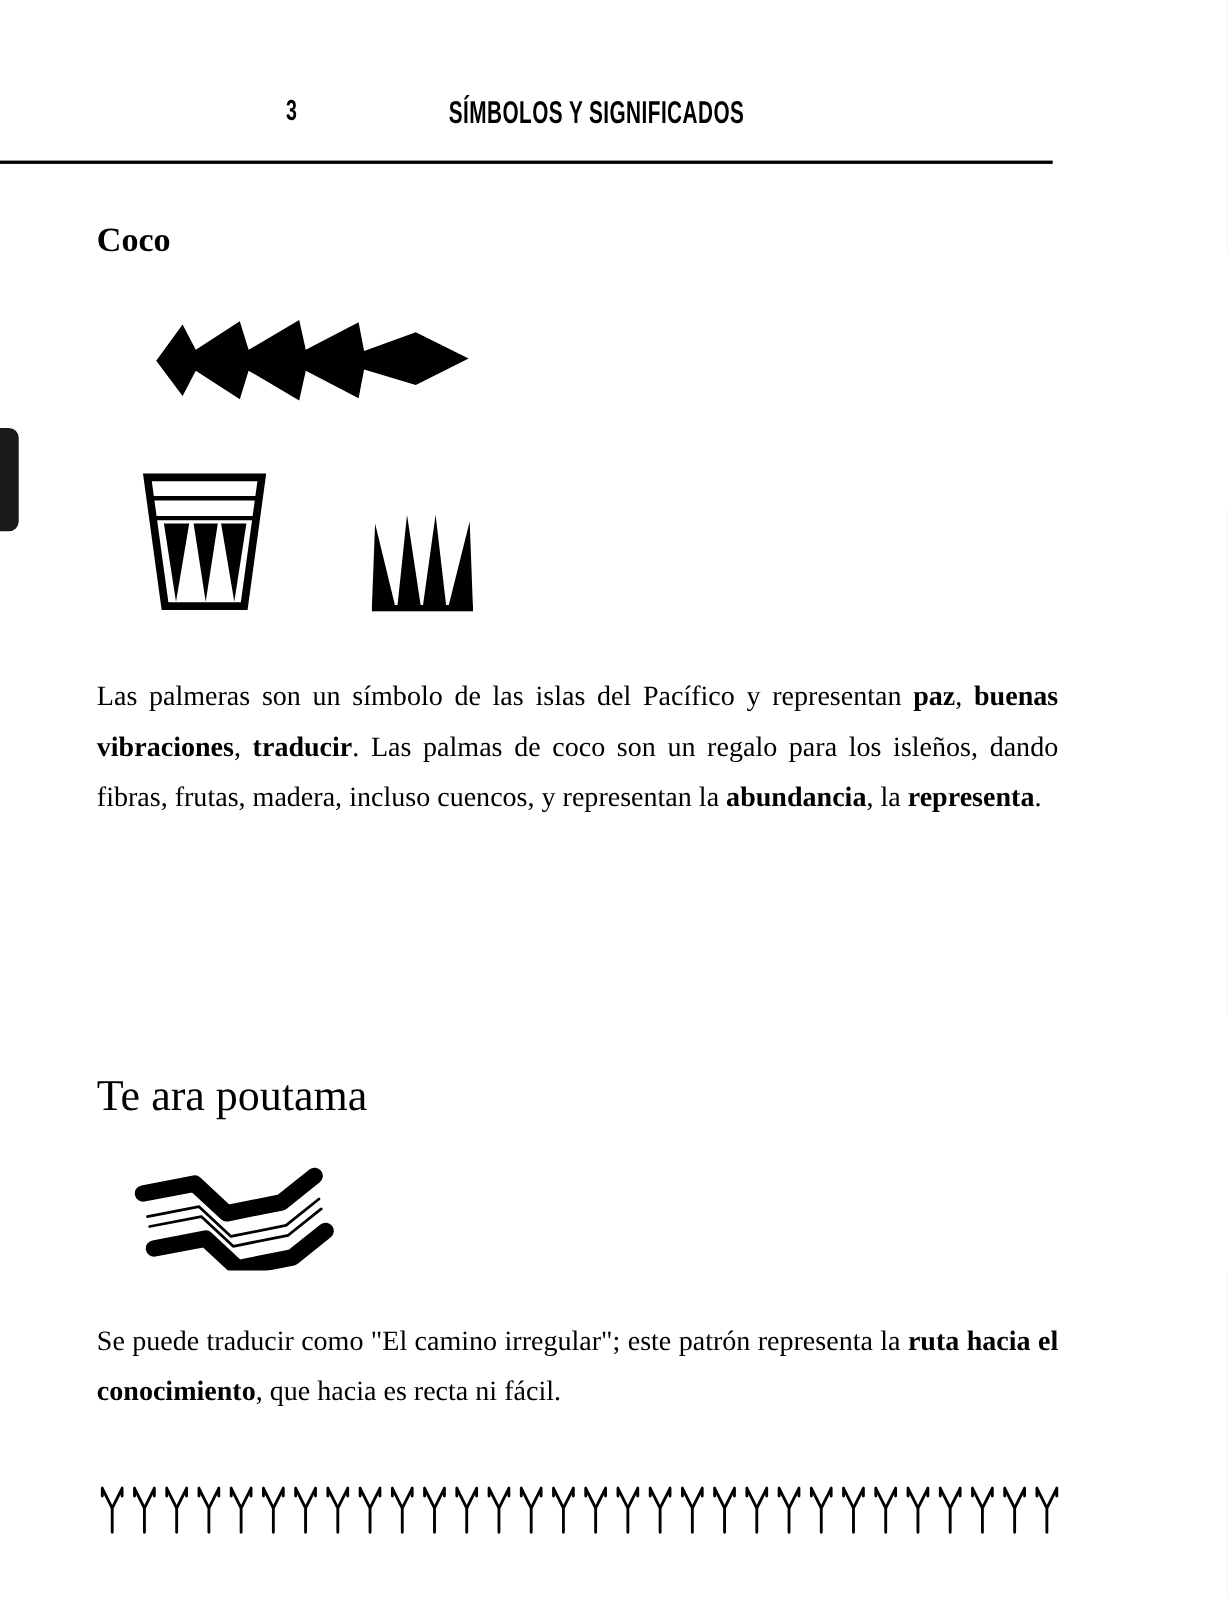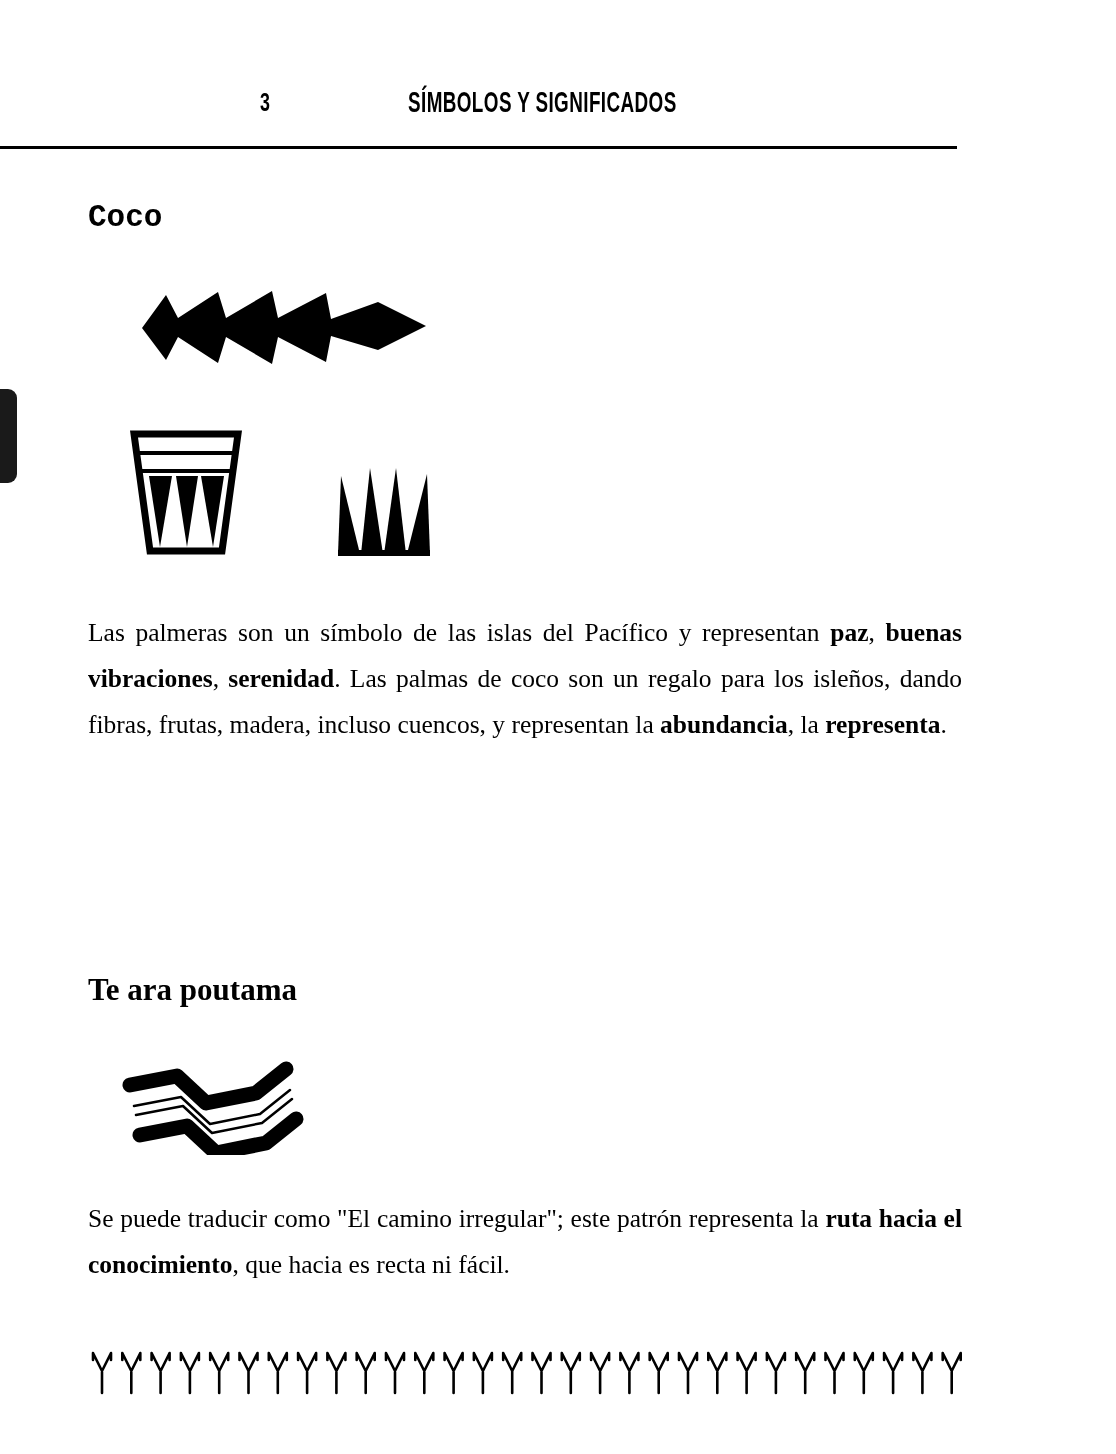--- a/index.html
+++ b/index.html
@@ -41,32 +41,32 @@
   .header-rule {
     position:absolute; left:0; top:146px; width:957px; height:3px; background:#000;
   }
   .edge-tab {
     position:absolute; left:0; top:389px; width:17px; height:94px;
     background:#1a1a1a; border-radius:0 9px 9px 0;
   }
   
   .h-coco {
     position:absolute; left:88px; top:200px;
-    font-size:31px; font-weight:bold;font-family:Liberation Mono, monospace;
+    font-size:31px; font-weight:bold;
   }
   .h-mas {
     position:absolute; left:88px; top:860px;
     font-size:45px; font-weight:normal;
     text-decoration:underline;
     text-underline-offset:9px;
     text-decoration-thickness:2.5px;
   }
   .h-teara {
     position:absolute; left:88px; top:972px;
-    font-size:31px; font-weight:bold;
+    font-size:40px; font-weight:normal;
   }
   
   .sym-palm-leaf { position:absolute; left:138px; top:288px; }
   .sym-cup       { position:absolute; left:130px; top:430px; }
   .sym-crown     { position:absolute; left:338px; top:466px; }
   .sym-zigzag    { position:absolute; left:122px; top:1055px; }
   
   .para {
     position:absolute; left:88px; width:874px;
     font-size:25.5px; line-height:46px;
@@ -106,21 +106,21 @@
   </svg>
 
   <svg class="sym-crown" width="92" height="90" viewBox="0 0 92 90" xmlns="http://www.w3.org/2000/svg">
     <path fill="#000" d="M0,88 L22,88 L3,10 Z"></path>
     <path fill="#000" d="M23,88 L45,88 L32,2 Z"></path>
     <path fill="#000" d="M46,88 L68,88 L58,2 Z"></path>
     <path fill="#000" d="M69,88 L92,88 L89,8 Z"></path>
     <rect x="0" y="84" width="92" height="6" fill="#000"></rect>
   </svg>
 
-  <p class="para para1"><span>Las palmeras son un símbolo de las islas del Pacífico y representan </span><b>paz</b><span>, </span><b>buenas vibraciones</b><span>, </span><b>serenidad</b><span>. Las palmas de coco son un regalo para los isleños, dando fibras, frutas, madera, incluso cuencos, y representan la </span><b>abundancia</b><span>, la </span><b>representa</b><span>.</span></p>
+  <p class="para para1"><span>Las palmeras son un símbolo de las islas del Pacífico y representan </span><b>paz</b><span>, </span><b>buenas vibraciones</b><span>, </span><b>traducir</b><span>. Las palmas de coco son un regalo para los isleños, dando fibras, frutas, madera, incluso cuencos, y representan la </span><b>abundancia</b><span>, la </span><b>representa</b><span>.</span></p>
 
 
   <h2 class="h-teara">Te ara poutama</h2>
 
   <svg class="sym-zigzag" width="198" height="100" viewBox="0 0 198 100" xmlns="http://www.w3.org/2000/svg">
     <polyline points="8,30 55,21 84,48 134,38 164,14" fill="none" stroke="#000" stroke-width="15" stroke-linecap="round" stroke-linejoin="round"></polyline>
     <polyline points="12,51 59,42 88,69 138,59 168,35" fill="none" stroke="#000" stroke-width="2.5" stroke-linecap="round" stroke-linejoin="round"></polyline>
     <polyline points="14,60 61,51 90,78 140,68 170,44" fill="none" stroke="#000" stroke-width="2.5" stroke-linecap="round" stroke-linejoin="round"></polyline>
     <polyline points="18,80 65,71 94,98 144,88 174,64" fill="none" stroke="#000" stroke-width="15" stroke-linecap="round" stroke-linejoin="round"></polyline>
   </svg>

